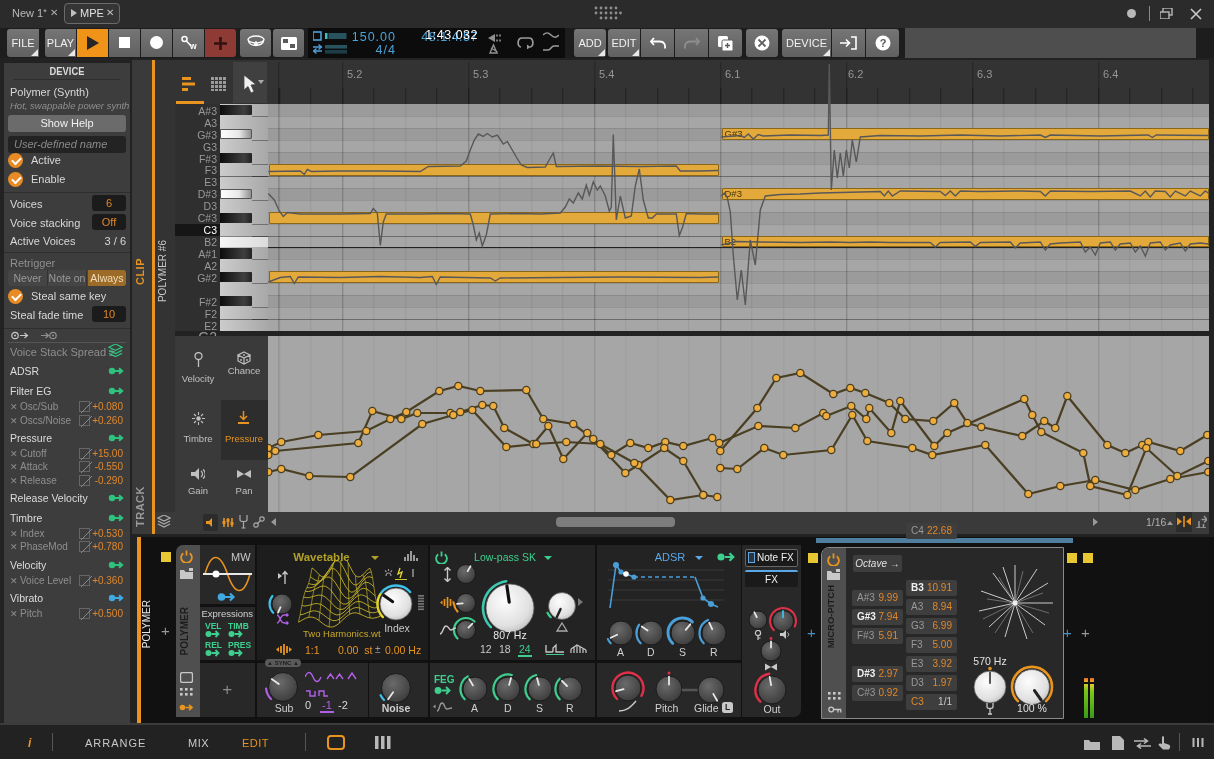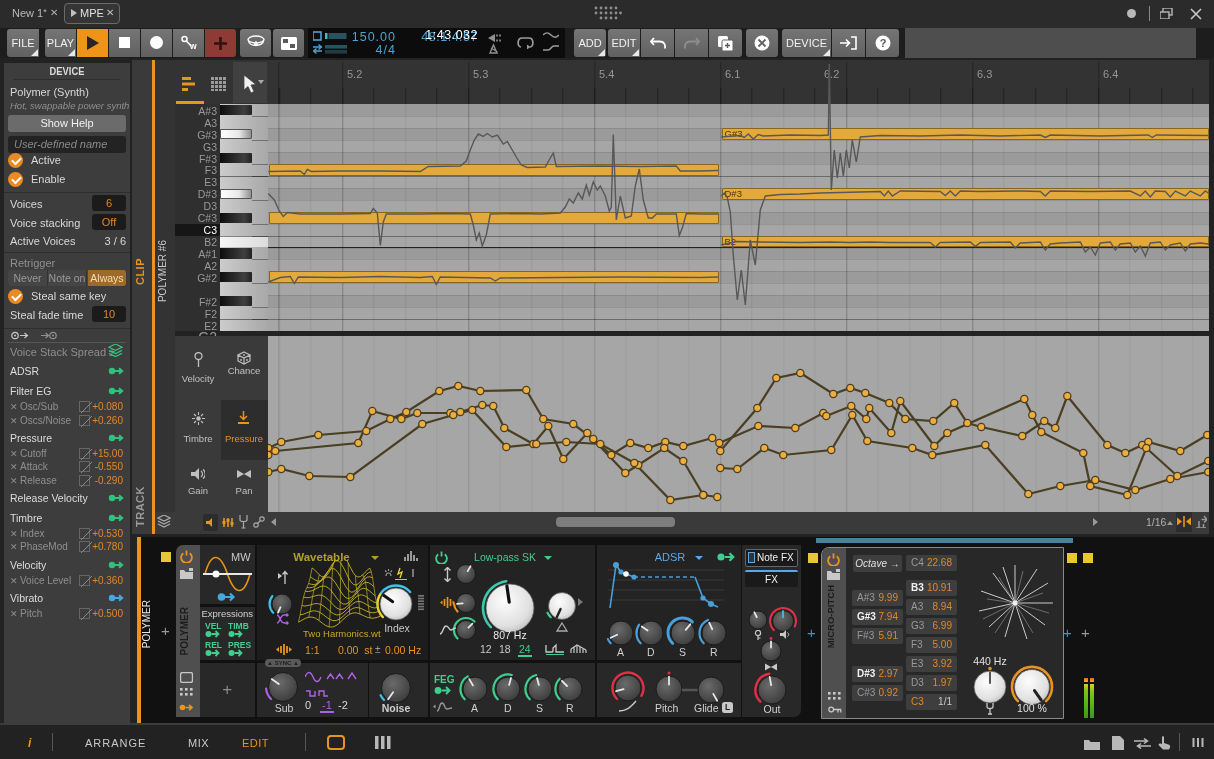--- a/index.html
+++ b/index.html
@@ -333,21 +333,21 @@
 
 <div class="abs" style="left:267.7px;top:88px;width:946.3px;height:16.3px;background:
   repeating-linear-gradient(90deg, rgba(0,0,0,0.35) 0 1px, transparent 1px 31.5px);background-position:11.3px 0;"></div>
 <div class="abs" style="left:267.7px;top:62px;width:946.3px;height:42.3px;background:
   repeating-linear-gradient(90deg, rgba(0,0,0,0.3) 0 1px, transparent 1px 126px);background-position:74.3px 0;"></div>
 <style>.rnum { position:absolute; top:68px; color:#969696; font-size:11px; }</style>
 <div class="rnum" style="left:347px;">5.2</div>
 <div class="rnum" style="left:473px;">5.3</div>
 <div class="rnum" style="left:599px;">5.4</div>
 <div class="rnum" style="left:725px;">6.1</div>
-<div class="rnum" style="left:824px;">6.2</div>
+<div class="rnum" style="left:848px;">6.2</div>
 <div class="rnum" style="left:977px;">6.3</div>
 <div class="rnum" style="left:1103px;">6.4</div>
 
 <div class="abs" style="left:175px;top:104.3px;width:45.3px;height:226.7px;background:#2f2f2f;"></div>
 <div class="abs" style="left:220.3px;top:104.3px;width:47.4px;height:226.7px;background:linear-gradient(90deg,#cccccc,#a8a8a8);"></div>
 <div class="abs" style="left:175px;top:104.8px;width:42px;height:11px;color:#999;font-size:10.5px;text-align:right;">A#3</div>
 <div class="abs" style="left:220.3px;top:105.1px;width:31.7px;height:10.33px;background:linear-gradient(90deg,#0d0d0d,#3f3f3f 75%,#222);border-radius:0 1px 1px 0;"></div>
 <div class="abs" style="left:175px;top:116.7px;width:42px;height:11px;color:#999;font-size:10.5px;text-align:right;">A3</div>
 <div class="abs" style="left:175px;top:128.7px;width:42px;height:11px;color:#999;font-size:10.5px;text-align:right;">G#3</div>
 <div class="abs" style="left:220.3px;top:129.0px;width:31.7px;height:10.33px;background:linear-gradient(90deg,#fff,#e8e8e8 60%,#909090);border:1px solid #555;border-radius:0 1px 1px 0;"></div>
@@ -1057,21 +1057,21 @@
       <span class="mpv">5.91</span>
     </div>
 <div class="mpc" style="left:852px;top:666px;">
       <span class="mpnb">D#3</span>
       <span class="mpv">2.97</span>
     </div>
 <div class="mpc" style="left:852px;top:685px;">
       <span class="mpn">C#3</span>
       <span class="mpv">0.92</span>
     </div>
-<div class="mpc" style="left:906px;top:555px;">
+<div class="mpc" style="left:906px;top:523px;">
       <span class="mpn">C4</span>
       <span class="mpv">22.68</span>
     </div>
 <div class="mpc" style="left:906px;top:580px;">
       <span class="mpnb">B3</span>
       <span class="mpv">10.91</span>
     </div>
 <div class="mpc" style="left:906px;top:599px;">
       <span class="mpn">A3</span>
       <span class="mpv">8.94</span>
@@ -1117,21 +1117,21 @@
         <path d="M40 40 L68 30"></path>
         <path d="M40 40 L74 50"></path>
         <path d="M40 40 L58 70"></path>
     <path d="M40 40 L20 70"></path>
         <path d="M40 40 L8 56"></path>
         <path d="M40 40 L12 36"></path>
         <path d="M40 40 L24 14"></path>
   </g>
   <circle cx="40" cy="40" r="2.5" fill="#f0f0f0"></circle>
 </svg>
-<div class="abs" style="left:963px;top:655px;width:54px;text-align:center;color:#e0e0e0;font-size:10.5px;">440 Hz</div>
+<div class="abs" style="left:963px;top:655px;width:54px;text-align:center;color:#e0e0e0;font-size:10.5px;">570 Hz</div>
 <svg class="abs" style="left:985px;top:703px;" width="10" height="12">
       <path d="M2 0 V4 C2 6,8 6,8 4 V0 M5 6 V11 M3 11 H7" stroke="#c8c8c8" stroke-width="1.3" fill="none"></path>
     </svg>
 <div class="abs" style="left:1006px;top:702px;width:52px;text-align:center;color:#e0e0e0;font-size:10.5px;">100 %</div>
 
 <svg class="abs" style="left:296px;top:560px;" width="92" height="70" fill="none" stroke="#d8c426" stroke-width="0.8">
 <path d="M16.0 8.0 L18.4 9.7 L20.8 12.2 L23.2 14.7 L25.7 16.6 L28.1 17.1 L30.5 15.7 L32.9 12.6 L35.3 8.0 L37.8 2.9 L40.2 -1.7 L42.6 -5.0 L45.0 -6.2 L47.4 -5.1 L49.8 -1.8 L52.2 2.8 L54.7 7.9 L57.1 12.5 L59.5 15.7 L61.9 17.0 L64.3 16.6 L66.8 14.8 L69.2 12.2 L71.6 9.8 L74.0 8.1"></path>
 <path d="M14.3 16.9 L16.8 18.5 L19.4 20.1 L21.9 21.1 L24.5 20.8 L27.0 19.0 L29.6 15.6 L32.1 11.3 L34.6 6.8 L37.2 3.1 L39.7 0.9 L42.3 0.9 L44.8 3.2 L47.3 7.3 L49.9 12.4 L52.4 17.7 L55.0 21.9 L57.5 24.5 L60.0 25.0 L62.6 23.6 L65.1 20.9 L67.7 17.5 L70.2 14.5 L72.8 12.5 L75.3 11.9"></path>
 <path d="M12.6 23.5 L15.3 24.3 L17.9 24.6 L20.6 24.0 L23.3 22.1 L25.9 19.2 L28.6 15.6 L31.3 12.0 L33.9 9.4 L36.6 8.4 L39.3 9.4 L41.9 12.4 L44.6 16.9 L47.3 22.1 L49.9 26.9 L52.6 30.5 L55.3 32.2 L57.9 31.7 L60.6 29.4 L63.3 26.0 L65.9 22.2 L68.6 19.0 L71.3 17.1 L73.9 16.8 L76.6 18.0"></path>
 <path d="M10.9 27.6 L13.7 27.8 L16.5 27.3 L19.3 25.9 L22.1 23.8 L24.9 21.2 L27.6 18.8 L30.4 17.2 L33.2 17.1 L36.0 18.7 L38.8 21.9 L41.6 26.3 L44.4 31.0 L47.2 35.1 L50.0 37.8 L52.8 38.6 L55.6 37.3 L58.4 34.4 L61.1 30.6 L63.9 26.8 L66.7 23.8 L69.5 22.3 L72.3 22.6 L75.1 24.2 L77.9 26.7"></path>

